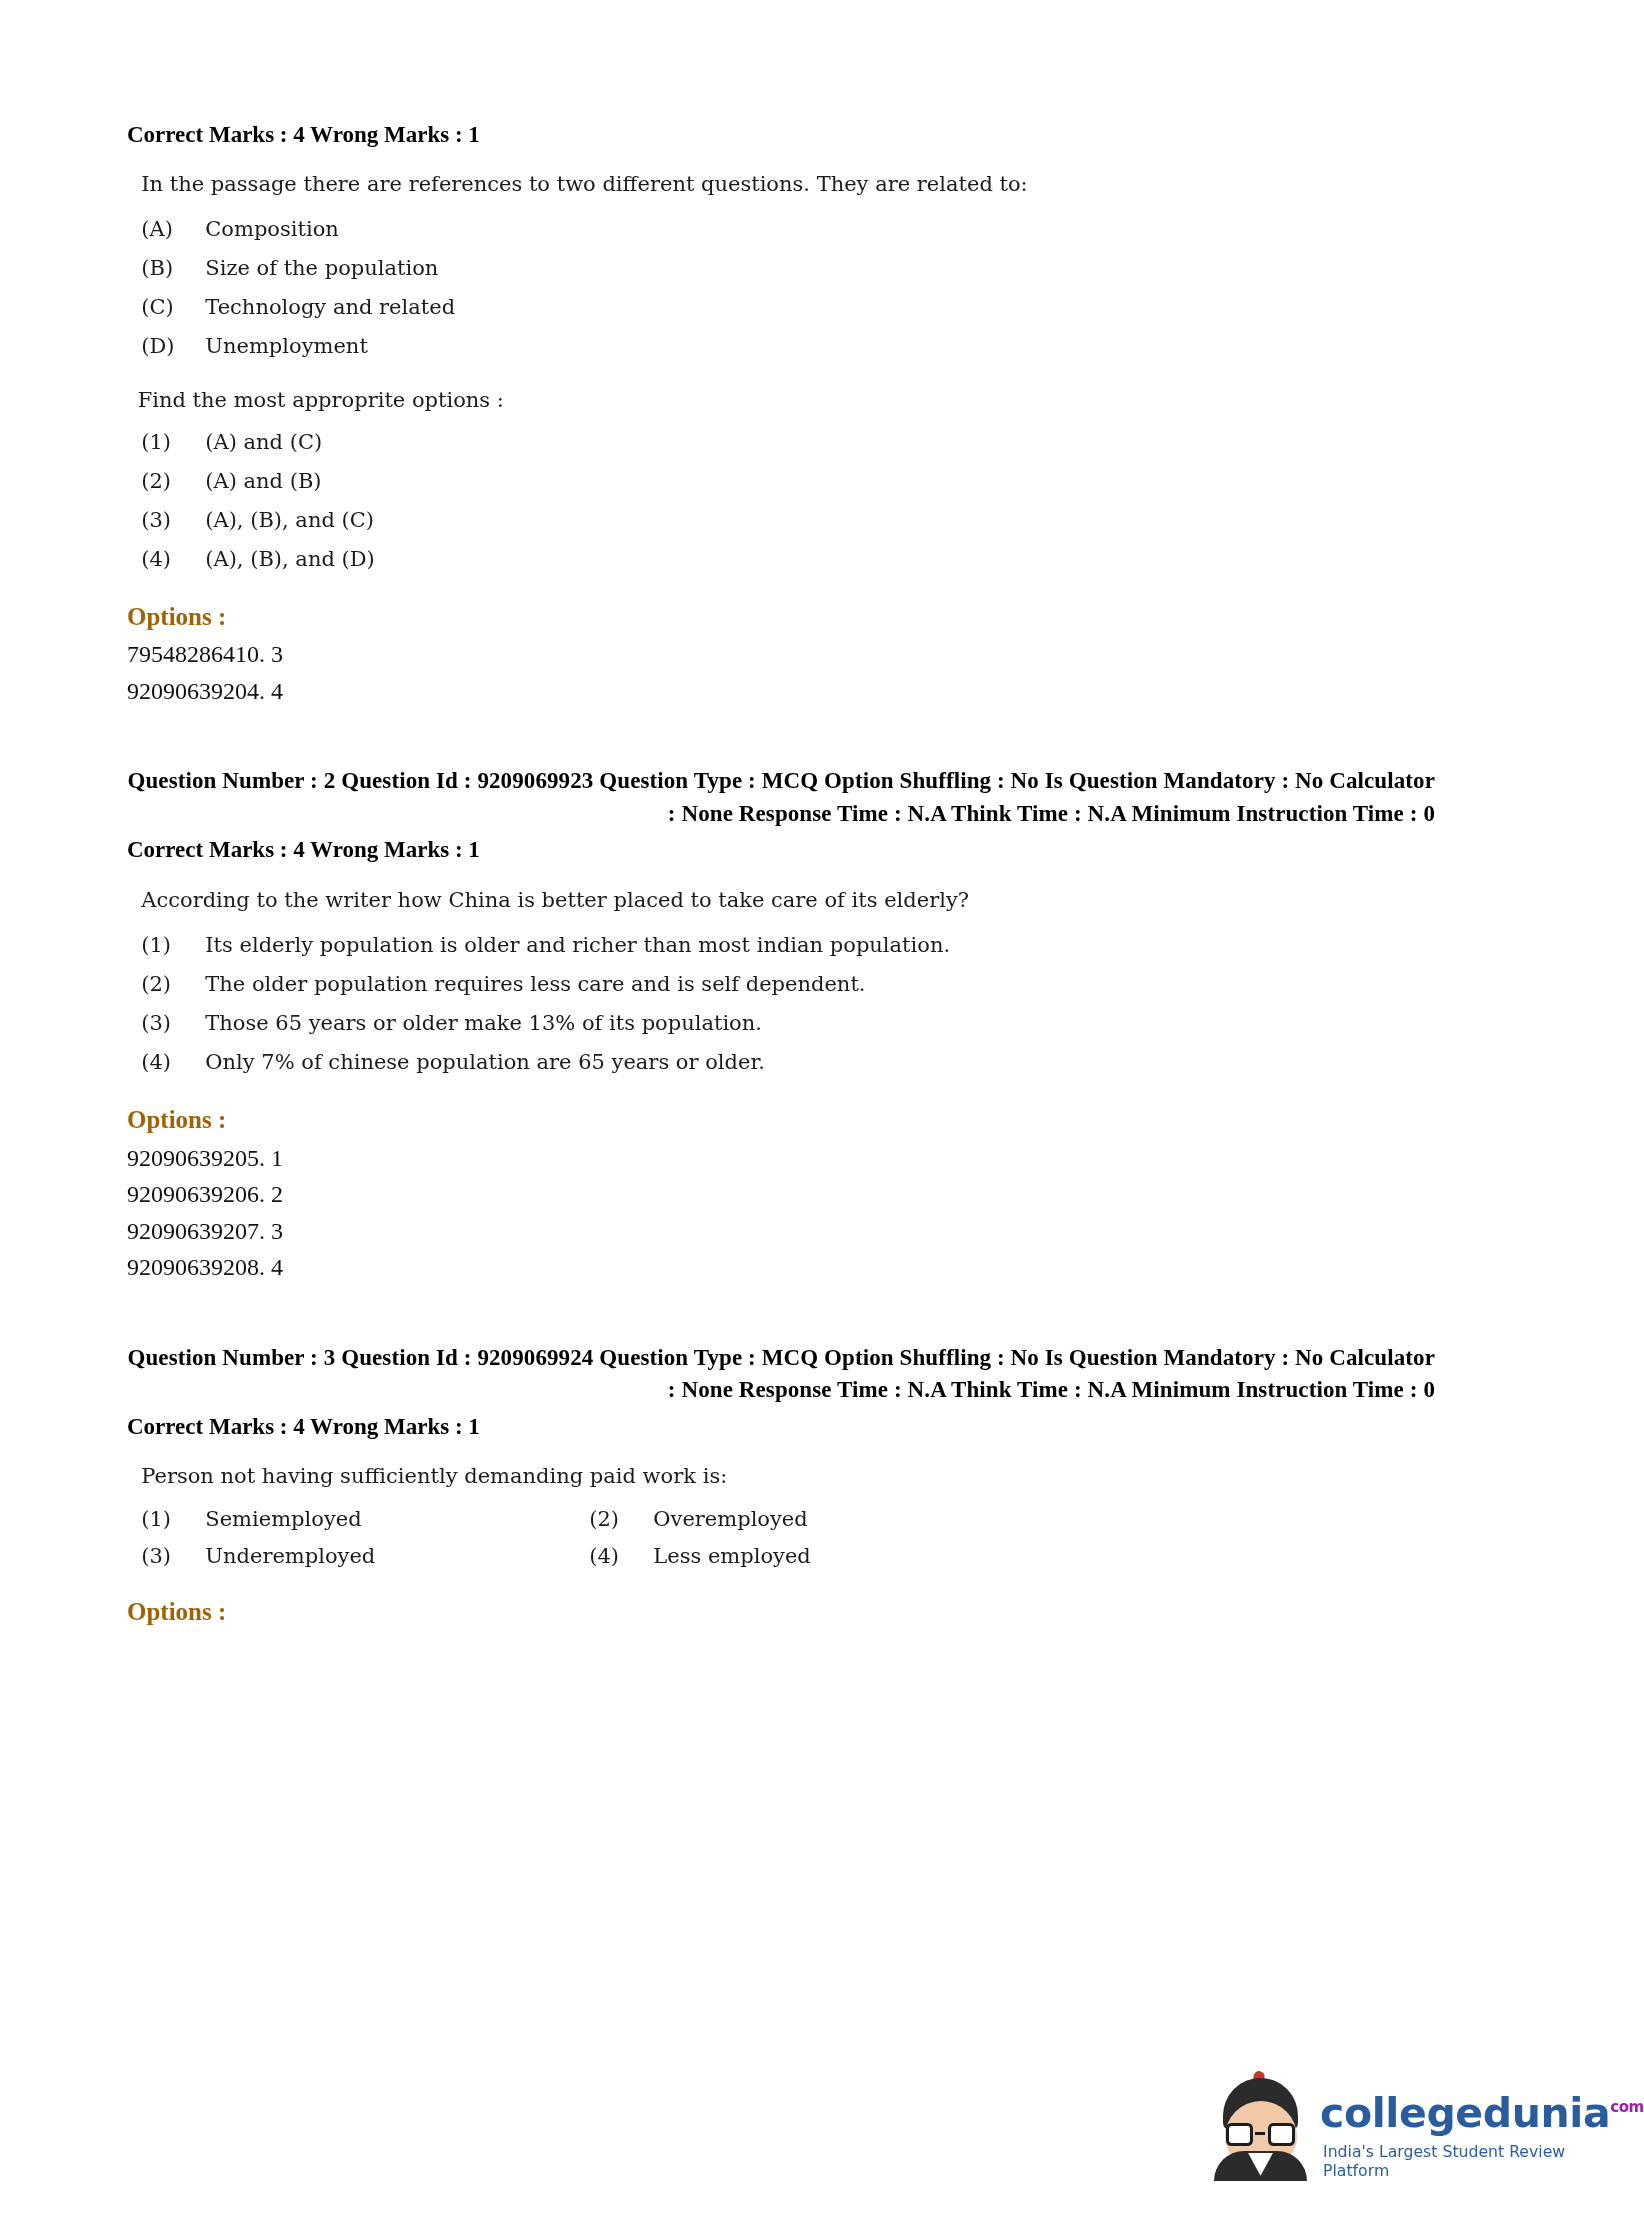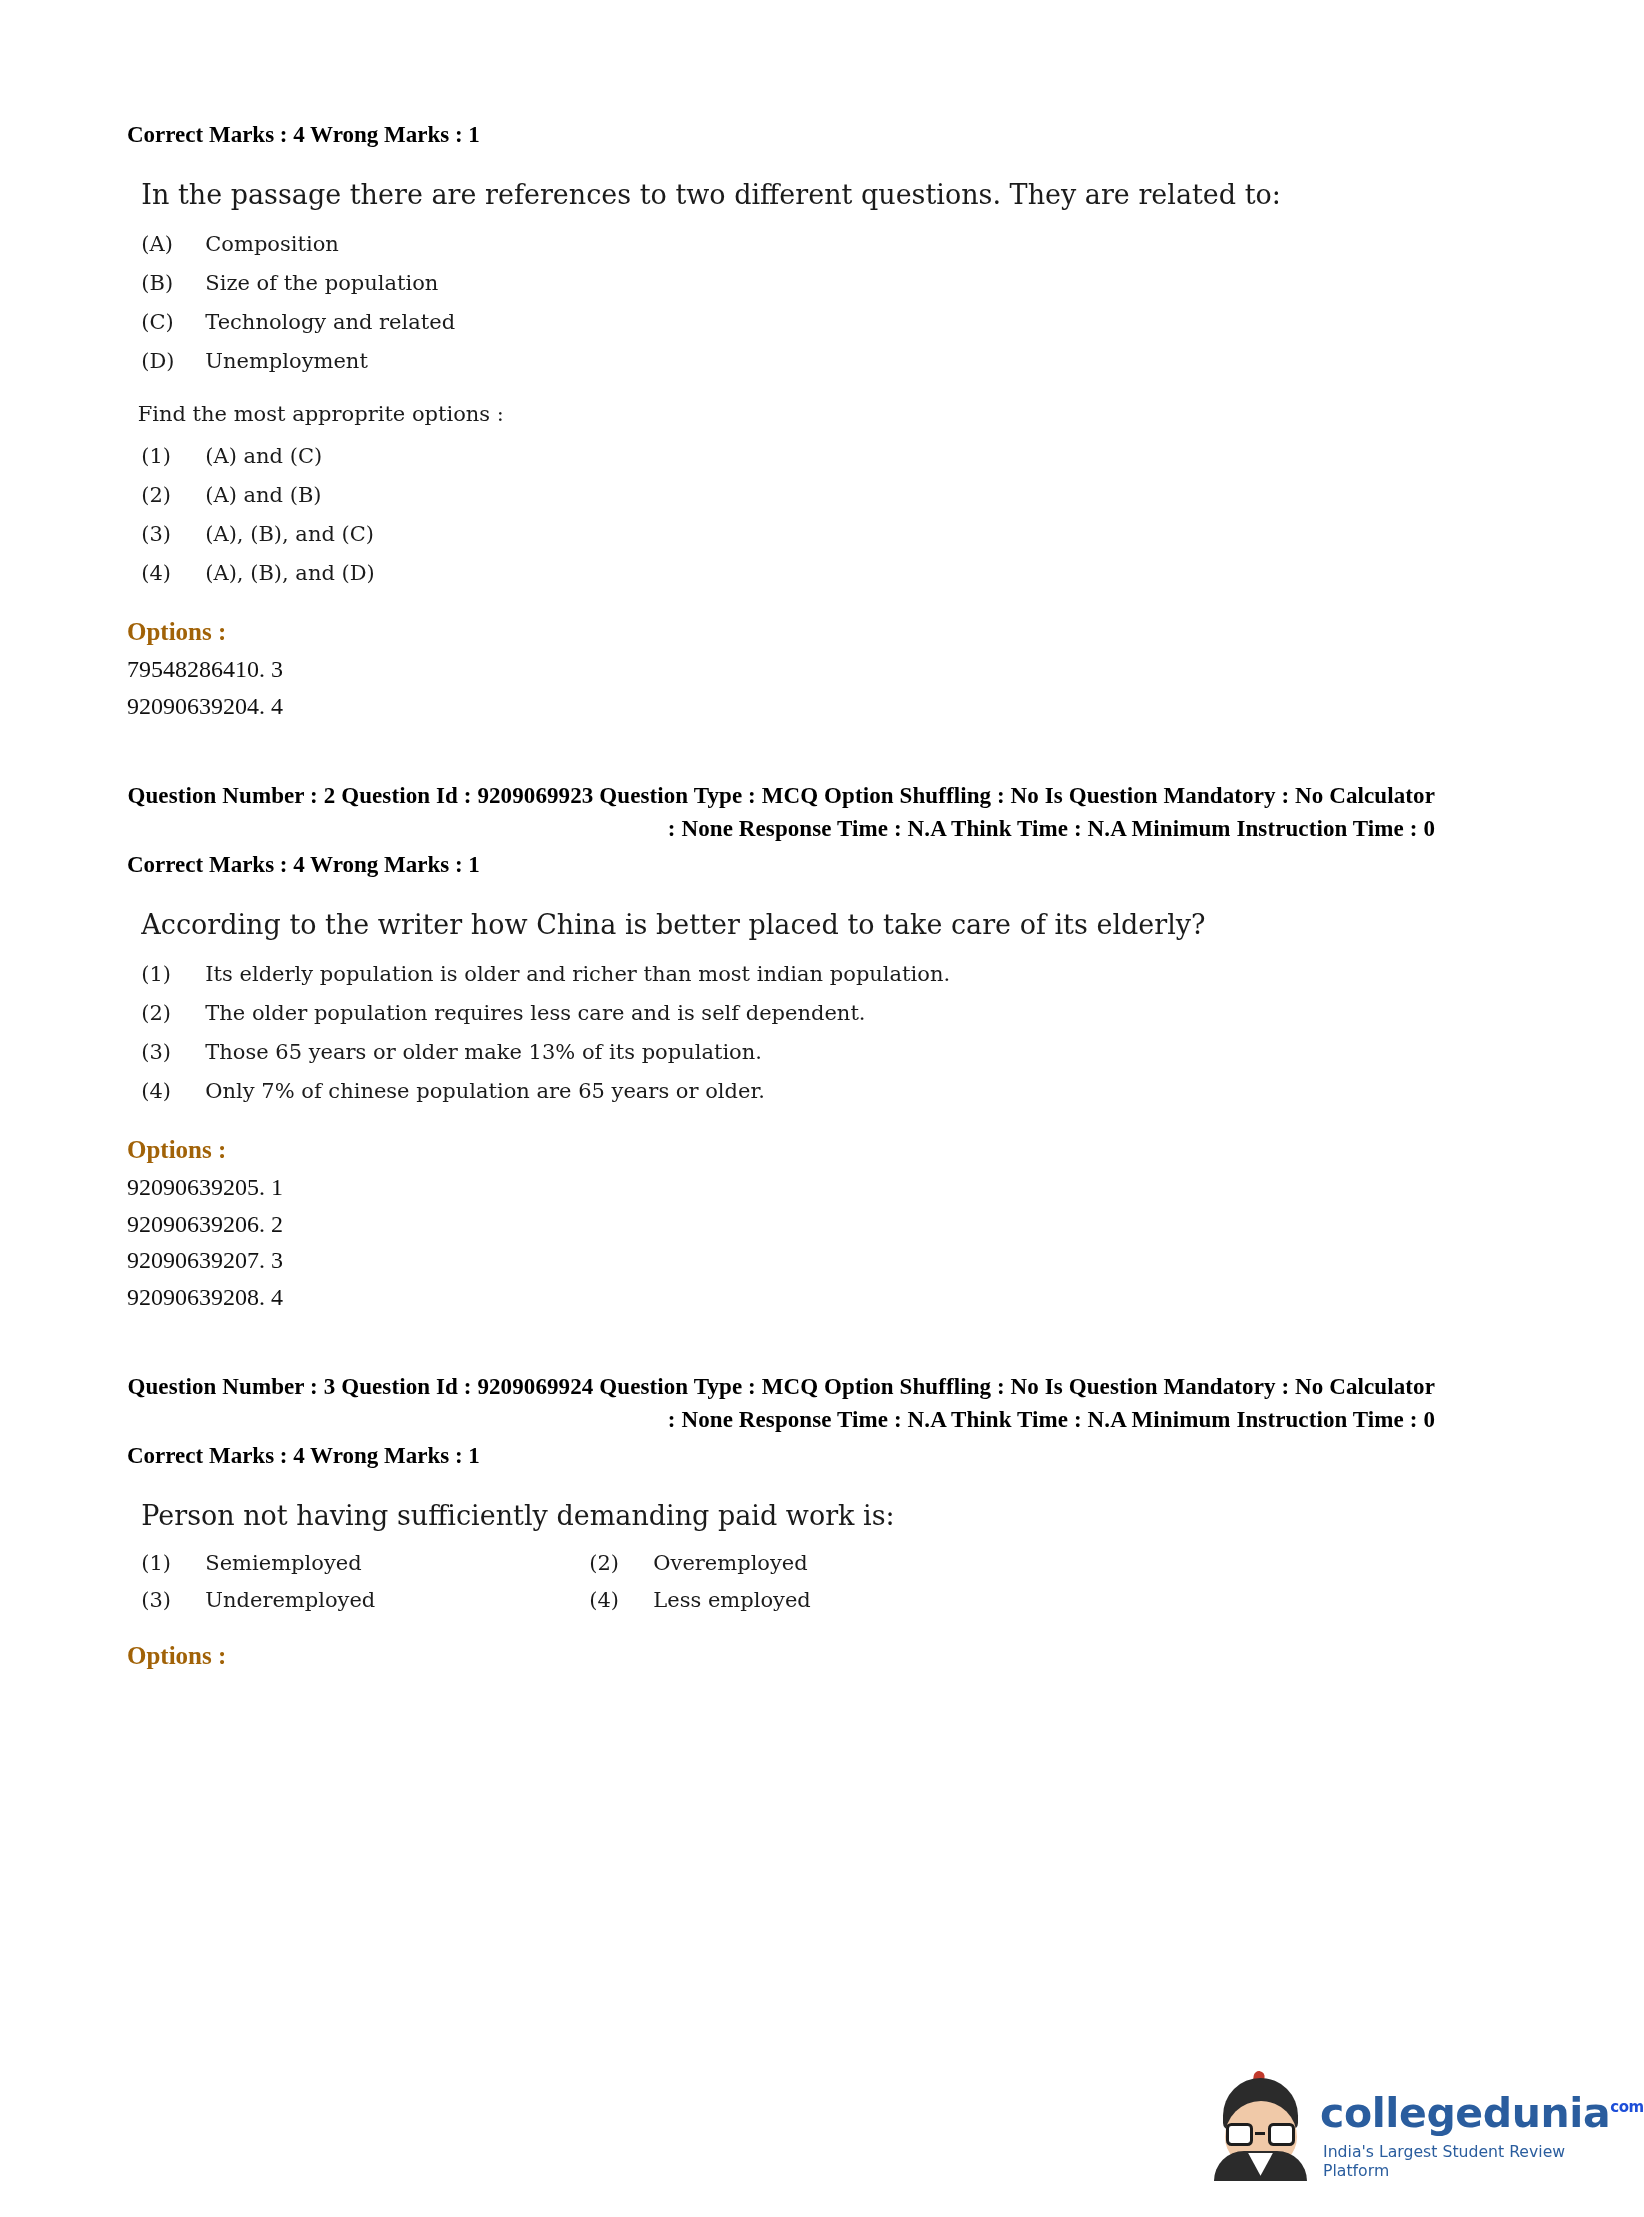--- a/index.html
+++ b/index.html
@@ -45,25 +45,25 @@
     font-weight: bold;
     font-size: 23px;
     line-height: 1.4;
     color: #000;
     margin-top: 3.6px;
   }
 
   
   .qbody {
     font-family: "DejaVu Serif", serif;
-    font-size: 27px;
+    font-size: 21px;
     color: #1b1b1b;
     line-height: 1.45;
     margin-left: 14.3px;
-    margin-top: 24px;
+    margin-top: 18px;
   }
 
   .opt-list {
     margin-top: 16px;
     margin-left: 14.3px;
   }
   .opt-row {
     display: flex;
     align-items: flex-start;
     margin-bottom: 10.7px;
@@ -206,21 +206,21 @@
     top: 12.5px;
     font-family: "DejaVu Sans", sans-serif;
     font-size: 41px;
     font-weight: bold;
     color: #2a5d9e;
     letter-spacing: -0.4px;
   }
   .logo-text .dunia { color: #2a5d9e; }
   .logo-sup {
     font-size: 15px;
-    color: #1d4ed8;
+    color: #a21caf;
     vertical-align: super;
     font-weight: bold;
   }
   .logo-tag {
     position: absolute;
     left: 109px;
     top: 66px;
     font-family: "DejaVu Sans", sans-serif;
     font-size: 15.7px;
     color: #2a5d9e;

